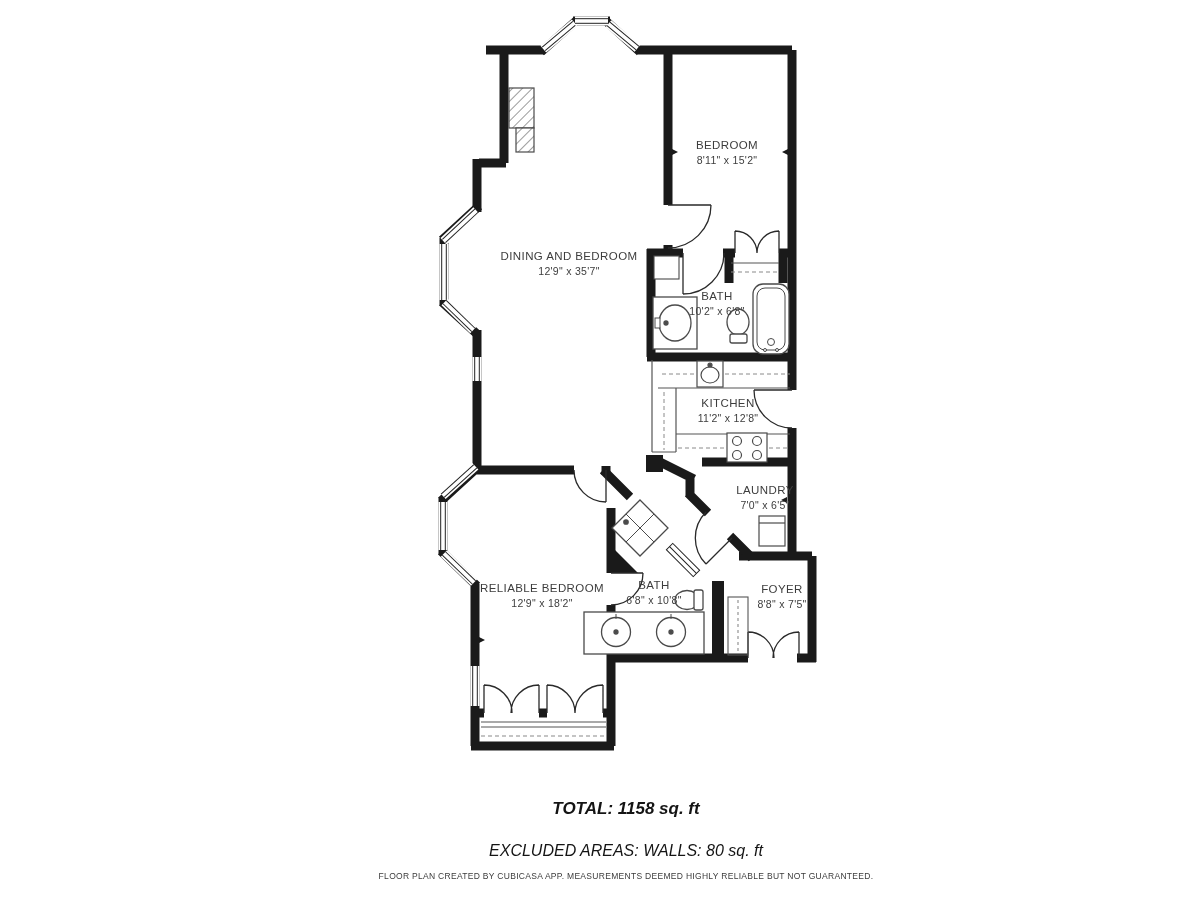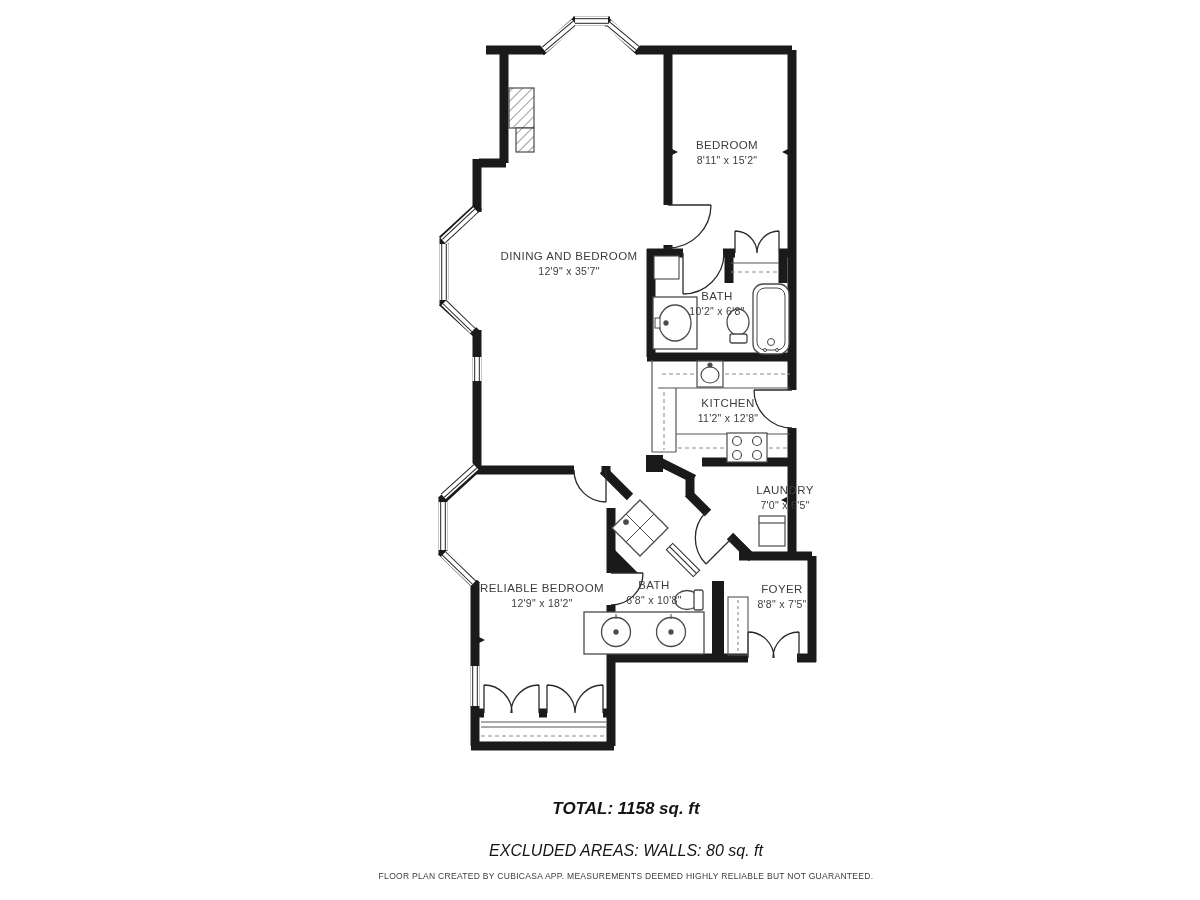--- a/index.html
+++ b/index.html
@@ -240,21 +240,21 @@
     <span class="room-dims">12'9" x 35'7"</span>
   </div>
   <div class="room-label" style="left:691px;top:303px">
     <span class="room-name">BATH</span>
     <span class="room-dims">10'2" x 6'8"</span>
   </div>
   <div class="room-label" style="left:702px;top:410px">
     <span class="room-name">KITCHEN</span>
     <span class="room-dims">11'2" x 12'8"</span>
   </div>
-  <div class="room-label" style="left:759px;top:497px">
+  <div class="room-label" style="left:739px;top:497px">
     <span class="room-name">LAUNDRY</span>
     <span class="room-dims">7'0" x 6'5"</span>
   </div>
   <div class="room-label" style="left:516px;top:595px">
     <span class="room-name">RELIABLE BEDROOM</span>
     <span class="room-dims">12'9" x 18'2"</span>
   </div>
   <div class="room-label" style="left:628px;top:592px">
     <span class="room-name">BATH</span>
     <span class="room-dims">6'8" x 10'8"</span>

